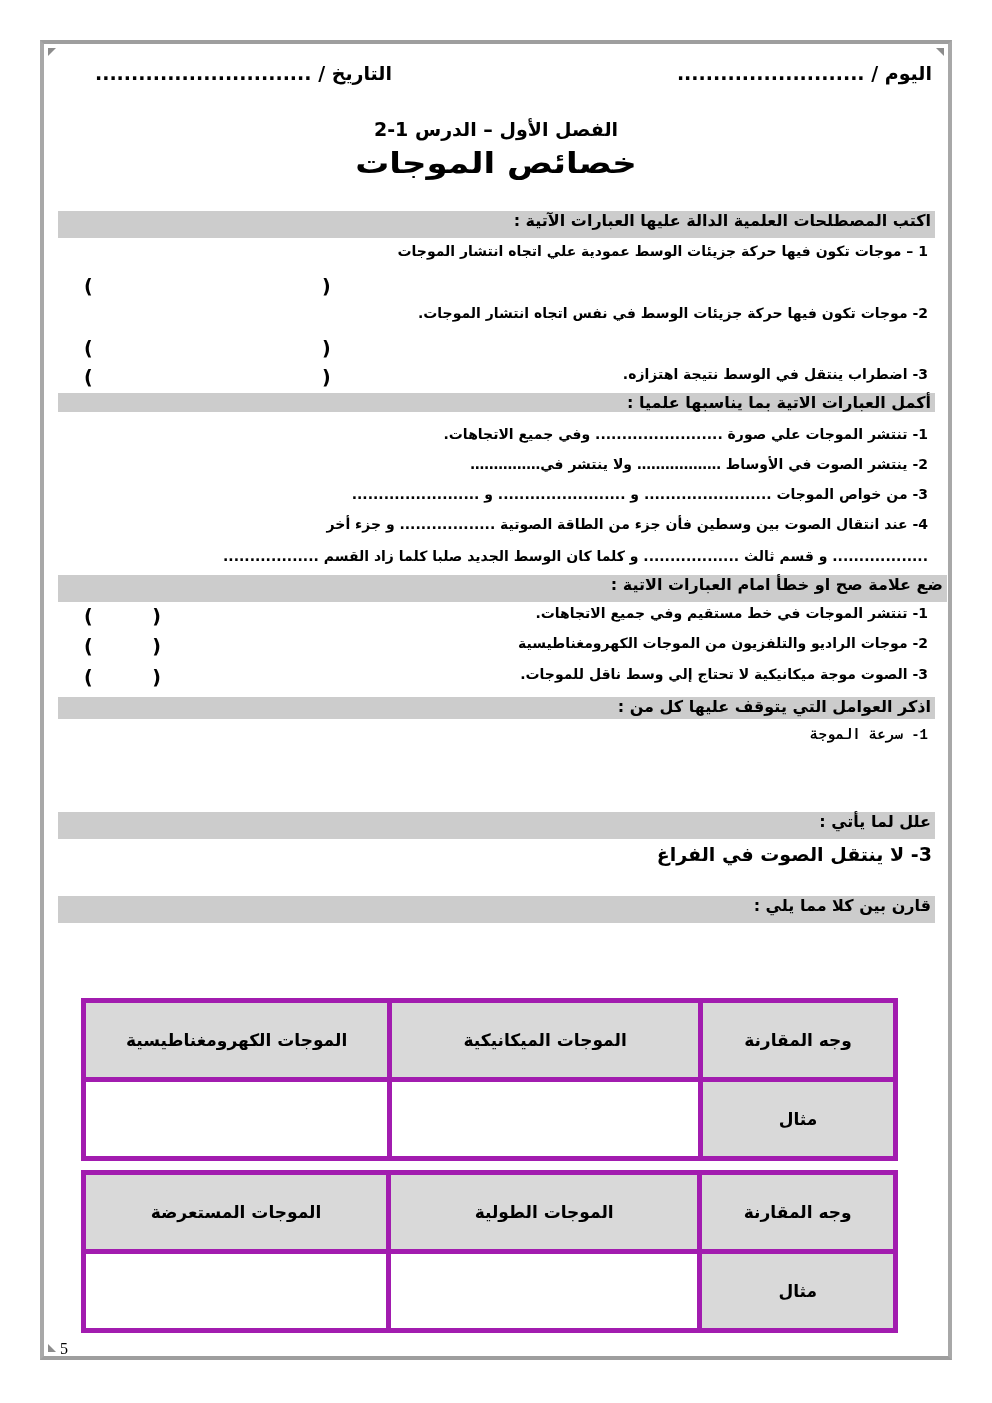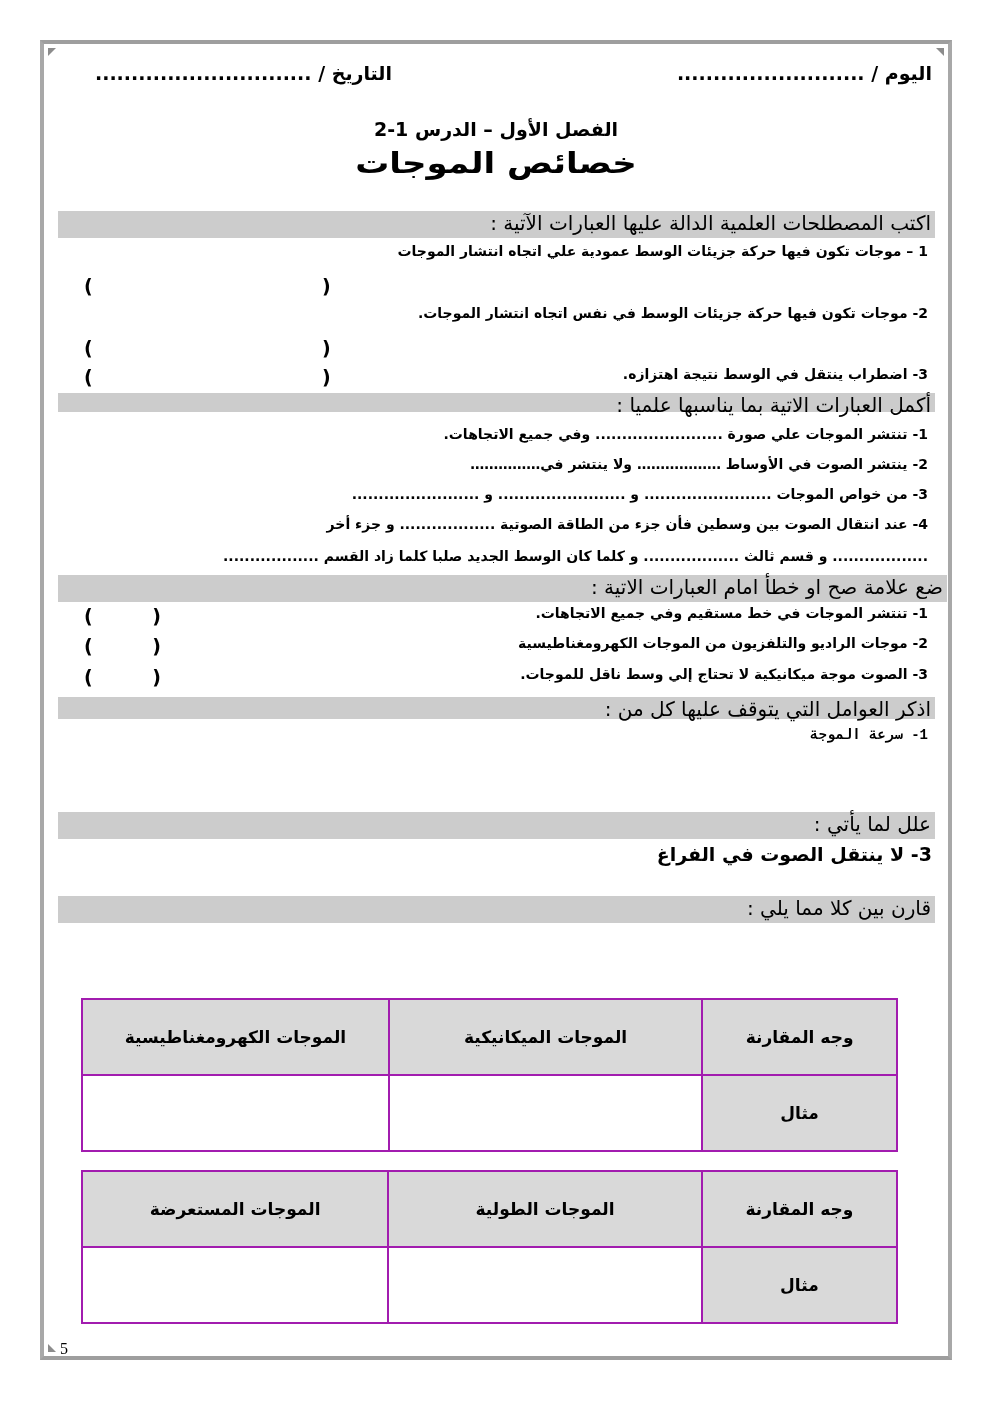--- a/index.html
+++ b/index.html
@@ -15,25 +15,25 @@
   .abs { position:absolute; }
   .rtl { direction:rtl; text-align:right; }
   .hdr { font-size:19px; font-weight:bold; top:62px; }
   .day { right:60px; }
   .date { right:600px; }
   .dots { letter-spacing:1px; }
   .chapter { top:118px; left:0; width:992px; text-align:center; font-size:19px; font-weight:bold; direction:rtl; }
   .title { top:143px; left:0; width:992px; text-align:center; font-size:34px; font-weight:900; direction:rtl;
            transform:scaleY(0.85); letter-spacing:2px; }
   .bar { position:absolute; left:58px; width:877px; background:#cccccc; }
-  .bar span { position:absolute; right:4px; top:0; font-size:20px; font-weight:normal; direction:rtl; white-space:nowrap; }
+  .bar span { position:absolute; right:4px; top:0; font-size:16px; font-weight:bold; direction:rtl; white-space:nowrap; }
   .line { position:absolute; right:64px; font-size:14px; font-weight:bold; direction:rtl; white-space:nowrap; }
   .paren { position:absolute; font-size:19px; font-weight:bold; }
   table.cmp { position:absolute; left:81px; width:817px; border-collapse:collapse; direction:rtl; }
-  table.cmp td { border:2px solid #a21caf; height:72px; text-align:center; font-size:17px; font-weight:bold; }
+  table.cmp td { border:5px solid #a21caf; height:72px; text-align:center; font-size:17px; font-weight:bold; }
   table.cmp td.gray { background:#d9d9d9; }
   table.cmp td.c1 { width:194px; }
   table.cmp td.c2 { width:315px; }
   table.cmp td.c3 { width:307px; }
   .pagenum { position:absolute; left:60px; top:1340px; font-family:"Liberation Serif", serif; font-size:16px; }
 </style>
 </head>
 <body>
 
 <div class="frame"></div>

